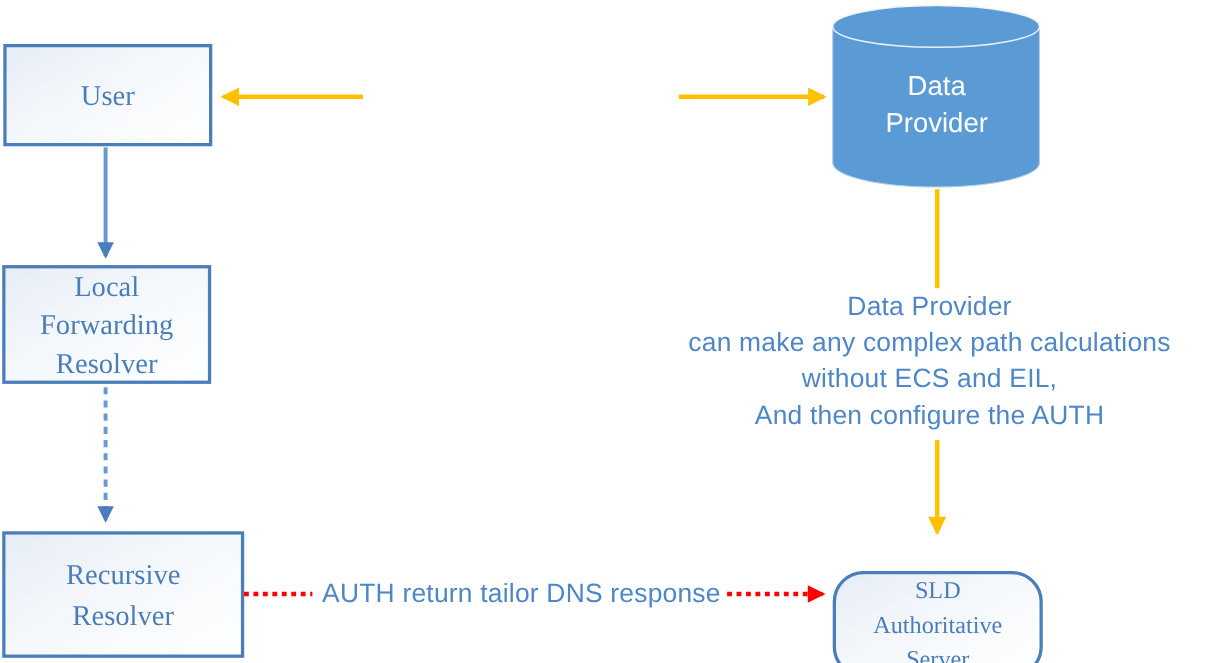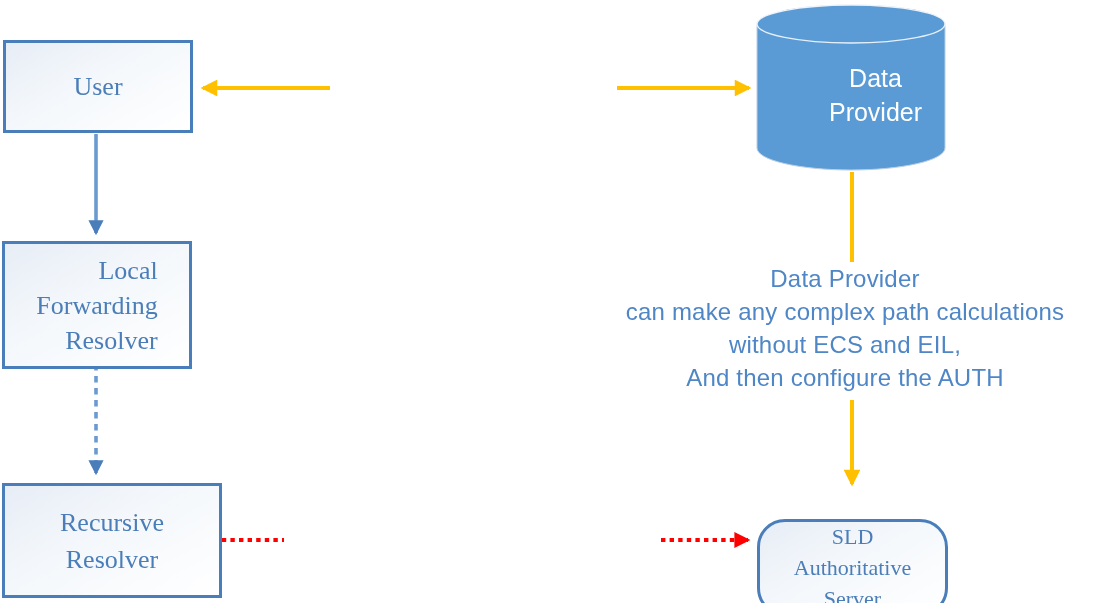--- a/index.html
+++ b/index.html
@@ -30,32 +30,31 @@
     align-items: center;
     justify-content: center;
     text-align: center;
     white-space: pre-line;
     font-family: "Liberation Serif", serif;
     color: #4b7eb8;
     font-size: 26px;
     line-height: 35px;
   }
   .node.user   { left: 3px;   top: 40px;  width: 190px; height: 93px;  }
-  .node.lfr    { left: 2px;   top: 241px; width: 190px; height: 128px; text-align: right; }
+  .node.lfr    { left: 2px;   top: 241px; width: 190px; height: 108px; }
   .node.rr     { left: 2px;   top: 483px; width: 220px; height: 115px; line-height: 37px; }
   .node.sld    { left: 757px; top: 519px; width: 191px; height: 97px;  font-size: 22px; line-height: 31px; border-radius: 28px; }
   .cyl-label {
     position: absolute;
     left: 757px; top: 61px; width: 189px;
     text-align: center;
     white-space: pre-line;
     color: #ffffff;
     font-size: 25px;
     line-height: 34px;
-    padding-left: 24px;
   }
   .edge-label {
     position: absolute;
     text-align: center;
     white-space: pre-line;
     color: #4e86c6;
     font-size: 24px;
     line-height: 33px;
     letter-spacing: 0.2px;
   }
@@ -118,14 +117,15 @@
 
   <div class="cyl-label">Data
 Provider</div>
 
 
   <div class="edge-label right">Data Provider
 can make any complex path calculations
 without ECS and EIL,
 And then configure the AUTH</div>
 
+  <div class="edge-label red">AUTH return tailor DNS response</div>
 
 </div>
 
 </body></html>

